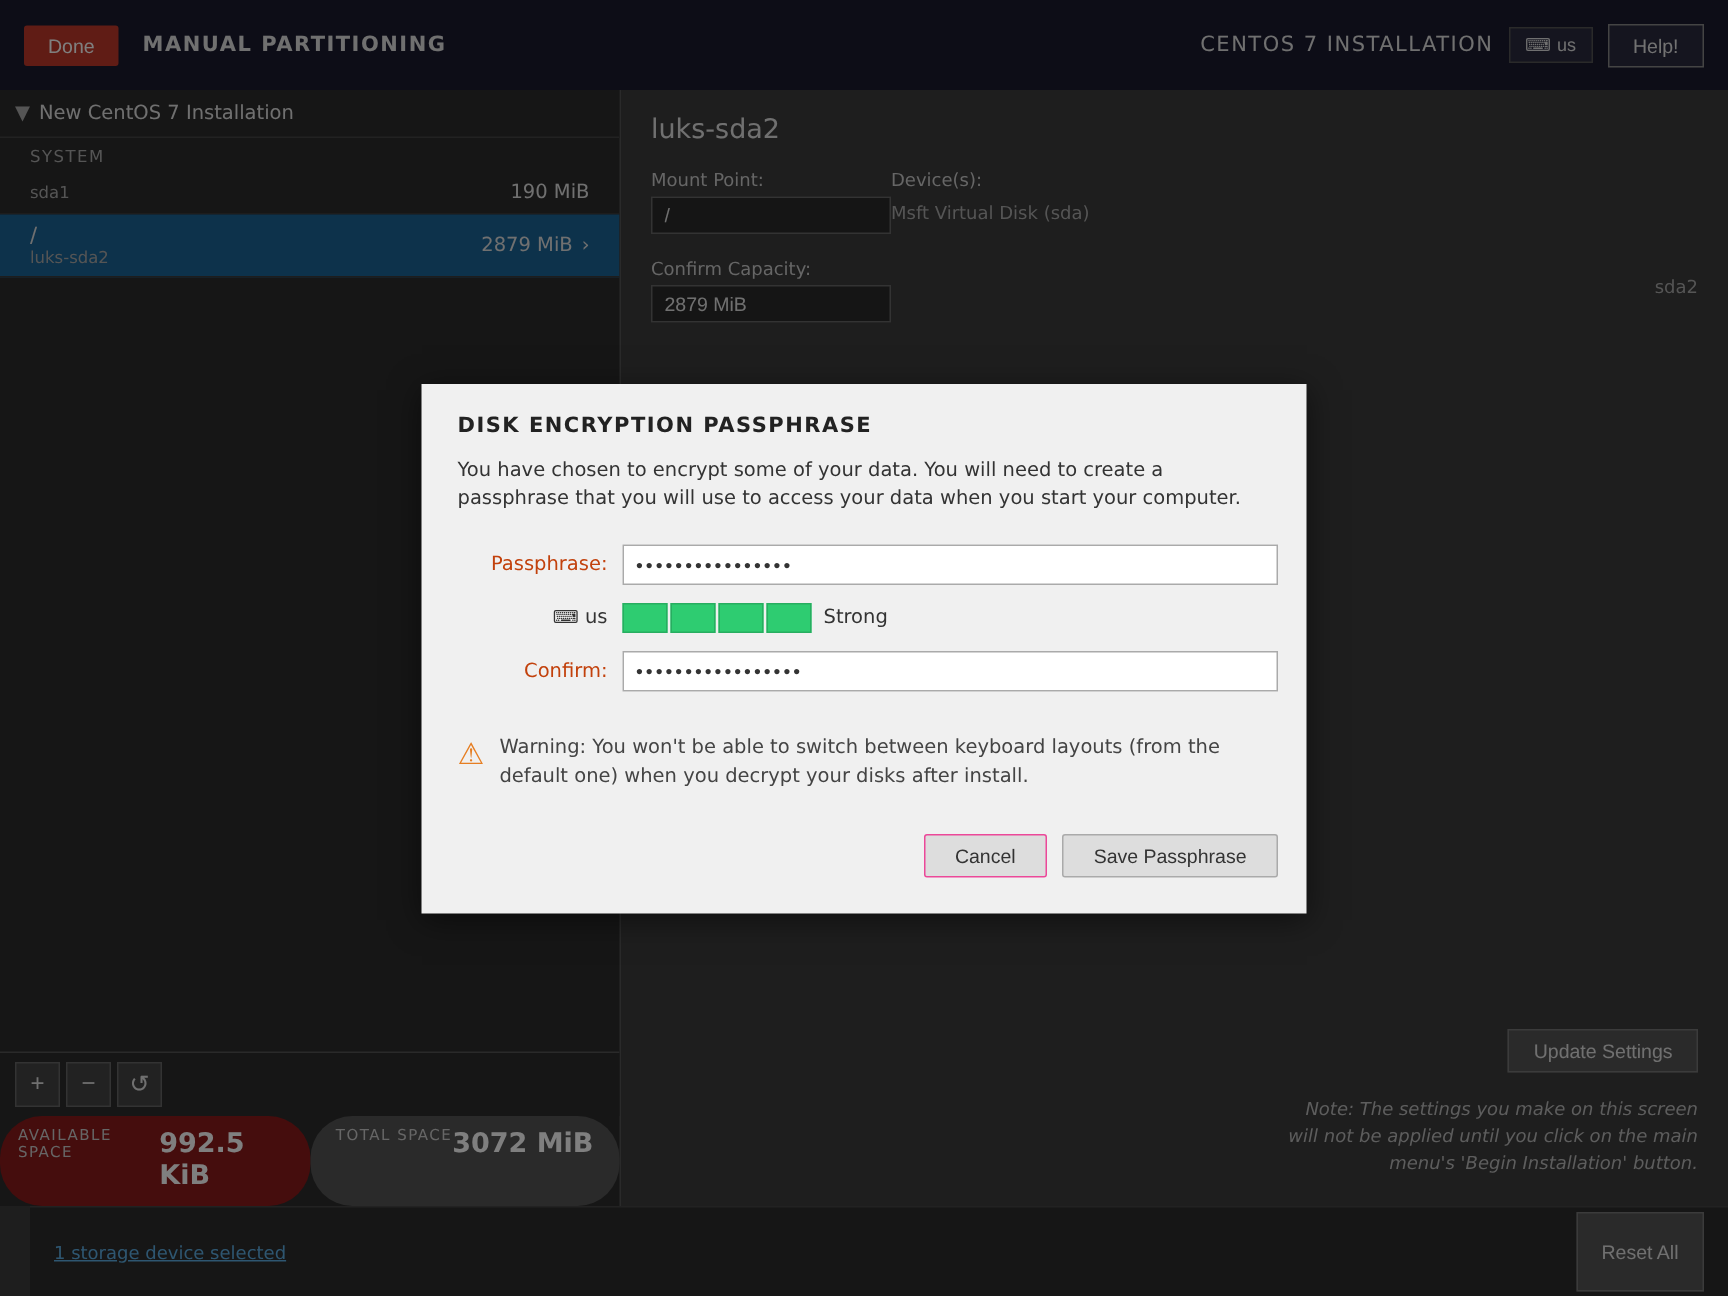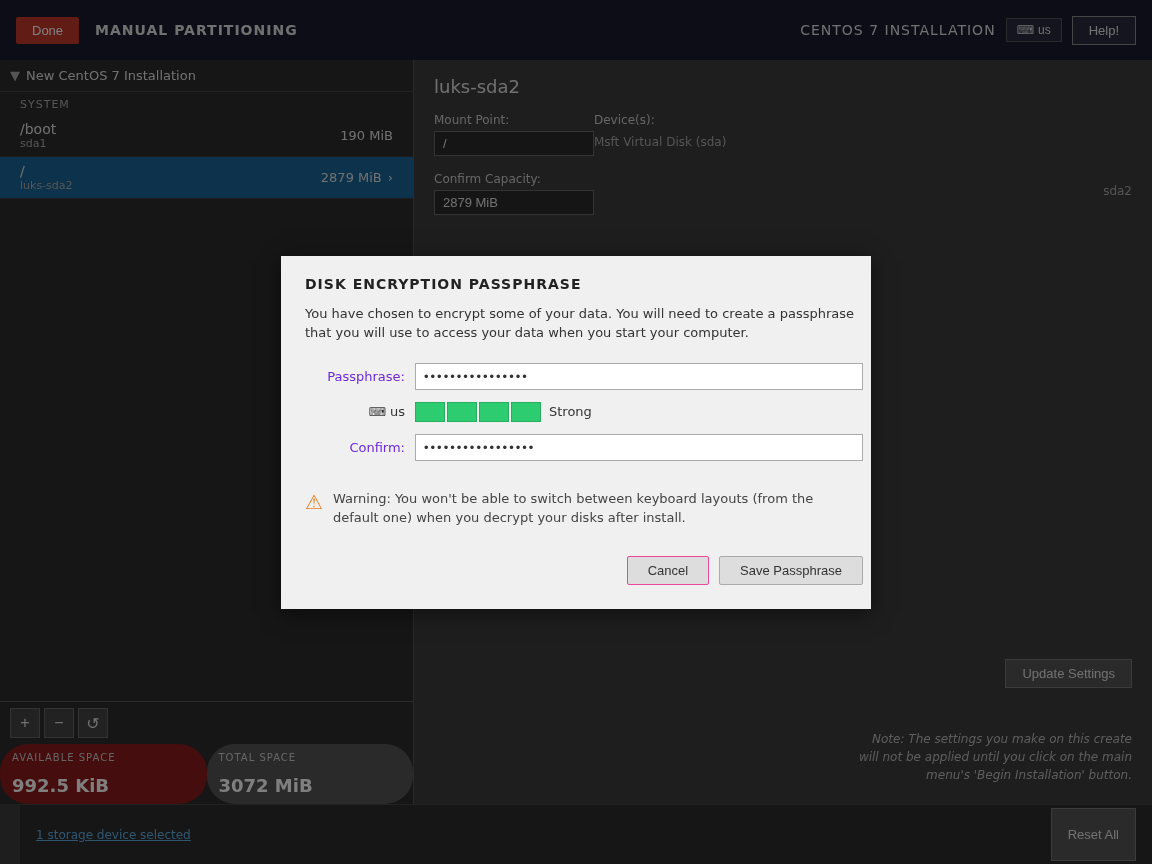--- a/index.html
+++ b/index.html
@@ -163,22 +163,22 @@
     }
 
     
     .space-info {
       display: flex;
       height: 60px;
     }
     .space-box {
       flex: 1;
       display: flex;
-      flex-direction: column;
-      justify-content: space-between;
+      flex-direction: row;
+      justify-content: center;
       padding: 8px 12px;
       border-radius: 28px;
     }
     .space-box.available {
       background: #8b1a1a;
     }
     .space-box.total {
       background: #555;
     }
     .space-label {
@@ -232,21 +232,21 @@
     }
     .update-btn {
       background: #555;
       border: 1px solid #777;
       color: #e0e0e0;
       padding: 6px 16px;
       font-size: 13px;
       cursor: pointer;
       position: absolute;
       right: 20px;
-      bottom: 116px;
+      bottom: 89px;
     }
     .note-text {
       position: absolute;
       right: 20px;
       bottom: 20px;
       text-align: right;
       font-size: 12px;
       color: #bbb;
       max-width: 280px;
       line-height: 1.5;
@@ -290,21 +290,21 @@
       background: rgba(0,0,0,0.5);
       display: flex;
       align-items: center;
       justify-content: center;
       z-index: 100;
     }
     .dialog {
       background: #f0f0f0;
       color: #333;
       width: 590px;
-      padding: 20px 8px 24px 24px;
+      padding: 20px 19px 24px 24px;
       box-shadow: 0 4px 20px rgba(0,0,0,0.5);
     }
     .dialog-title {
       font-size: 14px;
       font-weight: bold;
       letter-spacing: 1px;
       color: #222;
       margin-bottom: 12px;
     }
     .dialog-desc {
@@ -320,21 +320,21 @@
     }
     .dialog-row {
       display: flex;
       align-items: center;
       gap: 10px;
     }
     .dialog-row-label {
       text-align: right;
       width: 100px;
       font-size: 13px;
-      color: #6d28d9;
+      color: #c2410c;
       flex-shrink: 0;
     }
     .dialog-input {
       flex: 1;
       background: white;
       border: 1px solid #aaa;
       padding: 5px 8px;
       font-size: 13px;
       color: #333;
     }
@@ -420,21 +420,20 @@
   <div class="left-panel">
     <div class="partition-tree">
       <div class="tree-header">
         <span class="tree-header-arrow">▼</span>
         <span>New CentOS 7 Installation</span>
       </div>
       <div class="system-label">SYSTEM</div>
 
       <div class="partition-item">
         <div class="partition-info">
-          <div class="partition-mount">/boot</div>
           <div class="partition-device">sda1</div>
         </div>
         <span class="partition-size">190 MiB</span>
       </div>
 
       <div class="partition-item selected">
         <div class="partition-info">
           <div class="partition-mount">/</div>
           <div class="partition-device">luks-sda2</div>
         </div>
@@ -479,21 +478,21 @@
       <div class="form-group">
         <label class="form-label">Confirm Capacity:</label>
         <input class="form-input" type="text" value="2879 MiB" style="">
       </div>
     </div>
 
     <span class="device-name" style="position:absolute; right:20px; top:120px;">sda2</span>
 
     <button class="update-btn">Update Settings</button>
 
-    <div class="note-text">Note:  The settings you make on this create will not be applied until you click on the main menu's 'Begin Installation' button.</div>
+    <div class="note-text">Note:  The settings you make on this screen will not be applied until you click on the main menu's 'Begin Installation' button.</div>
   </div>
 </div>
 
 <div class="bottom-bar">
   <a class="storage-link">1 storage device selected</a>
   <button class="reset-btn">Reset All</button>
 </div>
 
 <div class="dialog-overlay">
   <div class="dialog">

